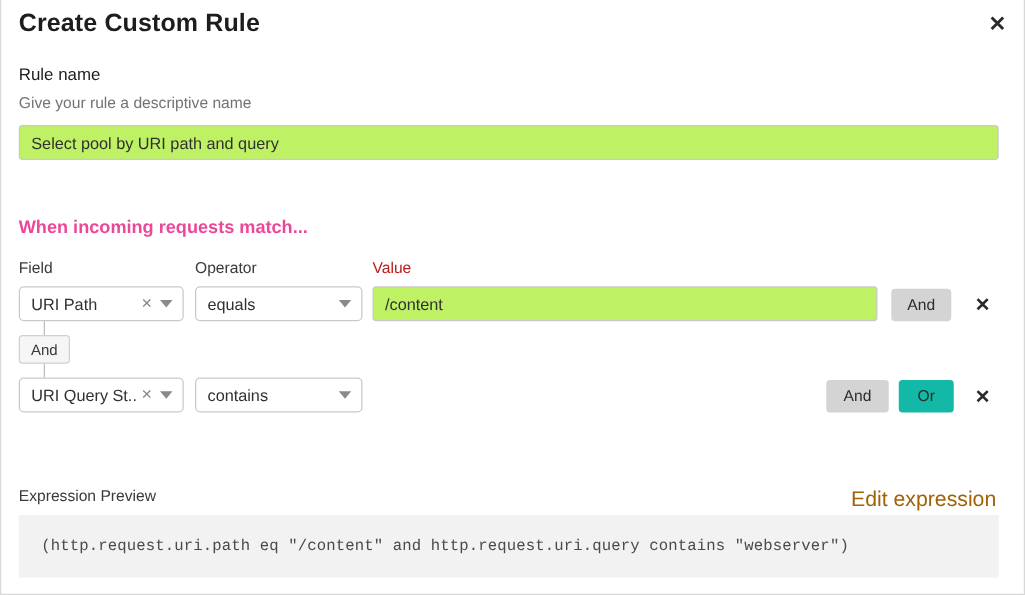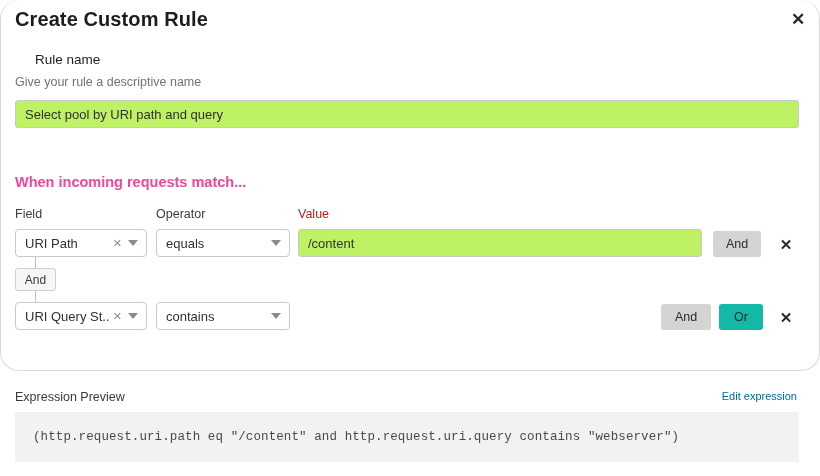--- a/index.html
+++ b/index.html
@@ -5,44 +5,43 @@
   * { box-sizing: border-box; margin: 0; padding: 0; }
   html, body {
     width: 820px; height: 476px;
     background: #ffffff;
     font-family: "Liberation Sans", sans-serif;
     color: #222222;
     overflow: hidden;
   }
   .modal {
     position: relative;
-    width: 820px; height: 371px;
+    width: 820px; height: 476px;
     background: #ffffff;
     border-left: 1px solid #d8d8d8;
     border-right: 1px solid #d8d8d8;
     border-bottom: 1px solid #d8d8d8;
-    border-radius: 19px;
   }
   
   .title {
     position: absolute; left: 14px; top: 8px;
     font-size: 20px; font-weight: bold; color: #1d1d1d;
     letter-spacing: .1px;
   }
   .close-btn {
     position: absolute; right: 8px; top: 6px;
     width: 26px; height: 26px;
     display: flex; align-items: center; justify-content: center;
     cursor: pointer; background: none; border: none;
     font-size: 17px; font-weight: bold; color: #2b2b2b;
     line-height: 1;
   }
   
   .label-strong {
-    position: absolute; font-size: 13.5px; color: #1d1d1d; margin-left: 20px;
+    position: absolute; font-size: 13.5px; color: #1d1d1d;
   }
   .label-sub {
     position: absolute; font-size: 12.5px; color: #737373;
   }
   #rule-name-label { left: 14px; top: 52px; }
   #rule-name-hint  { left: 14px; top: 75px; }
   .text-input {
     position: absolute;
     height: 28px;
     border: 1px solid #c9c9c9;
@@ -140,21 +139,21 @@
     display: flex; align-items: center; justify-content: center;
     cursor: pointer;
   }
   
   #expr-label {
     position: absolute; left: 14px; top: 390px;
     font-size: 12.5px; color: #3a3a3a;
   }
   #edit-expression-link {
     position: absolute; right: 22px; top: 390px;
-    font-size: 11px; color: #0369a1;
+    font-size: 17px; color: #a16207;
     text-decoration: none; cursor: pointer;
   }
   #expr-code-box {
     position: absolute; left: 14px; top: 412px;
     width: 784px; height: 50px;
     background: #f2f2f2;
     display: flex; align-items: center;
     padding: 0 18px;
   }
   #expr-code-text {

